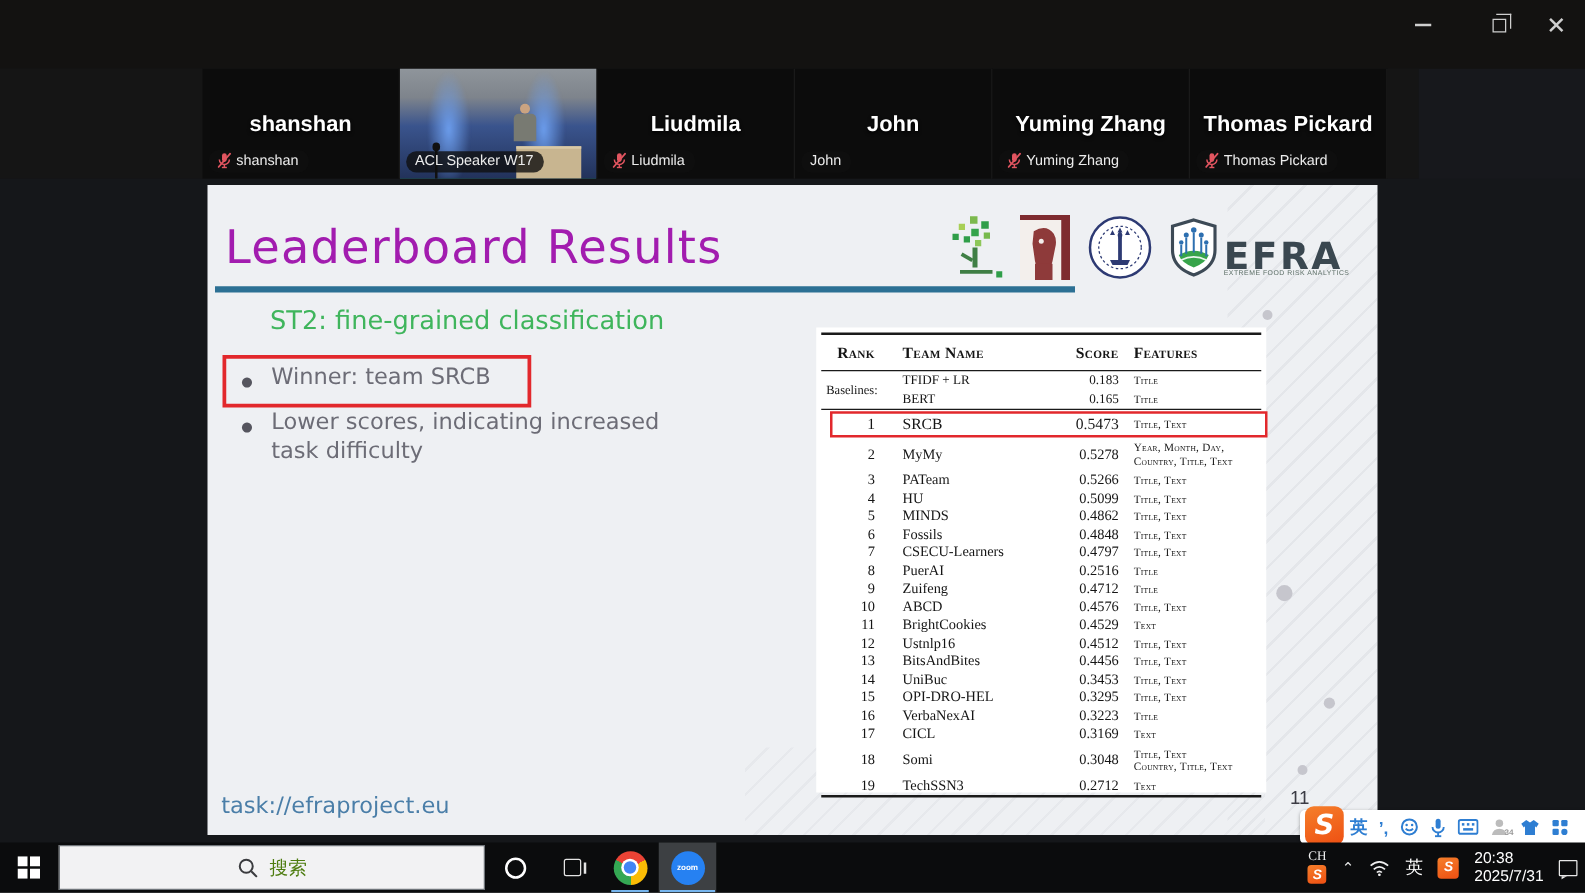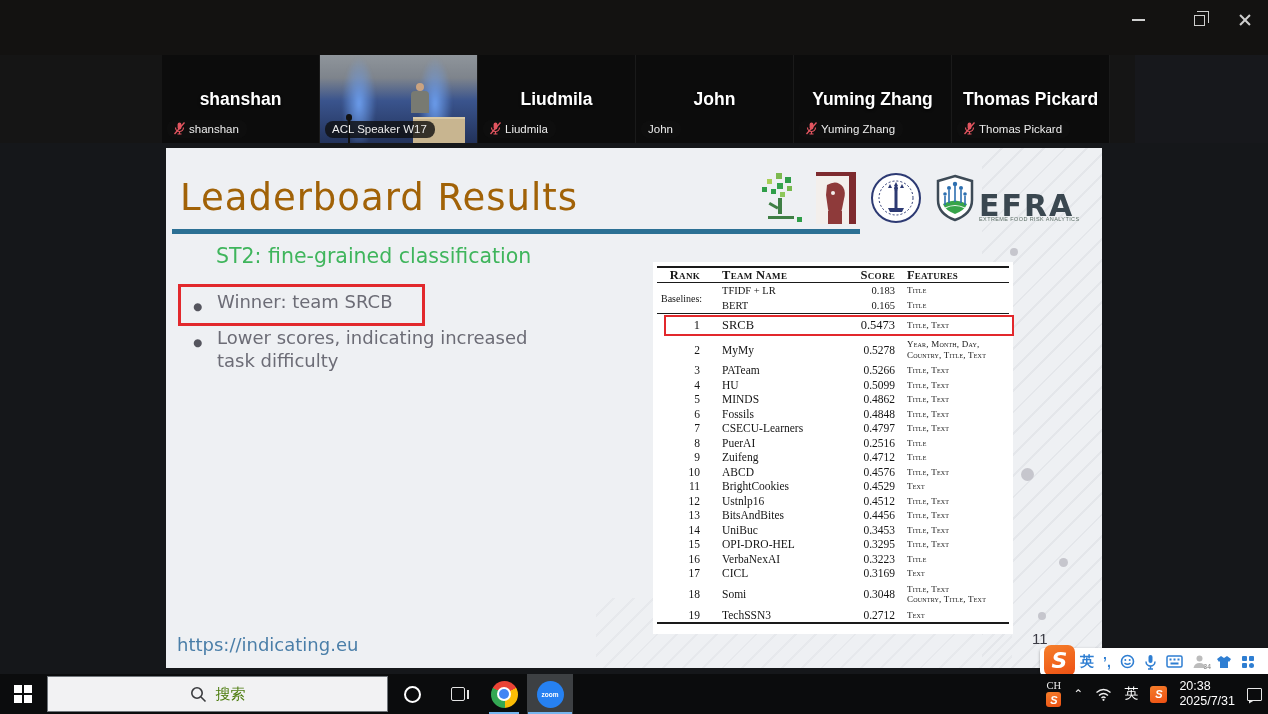--- a/index.html
+++ b/index.html
@@ -42,21 +42,21 @@
   
   .stage { position:absolute; left:0; top:143px; width:1268px; height:531px; background:#15171a; }
   .slide { position:absolute; left:166px; top:5px; width:936px; height:520px; background:#eef0f3; overflow:hidden; }
   .circuit { position:absolute; right:0; top:0; bottom:0; width:120px;
              background:repeating-linear-gradient(135deg, transparent 0 13px, rgba(110,115,130,.08) 13px 15px); }
   .circuit2 { position:absolute; left:430px; right:90px; bottom:0; height:70px;
               background:repeating-linear-gradient(135deg, transparent 0 12px, rgba(110,115,130,.06) 12px 14px); }
   .pdot { position:absolute; border-radius:50%; background:#c6c6cd; }
 
   .slide-title { position:absolute; left:14px; top:28px; font-family:"DejaVu Sans",sans-serif;
-                 font-size:37px; color:#a16207; letter-spacing:1px; }
+                 font-size:37px; color:#a21caf; letter-spacing:1px; }
   .title-rule { position:absolute; left:6px; top:81px; width:688px; height:4.5px; background:#2c7094; }
   .logos { position:absolute; left:592px; top:22px; height:56px; display:flex; align-items:center; gap:13px; }
   .efra-wordmark { display:flex; align-items:flex-end; gap:4px; }
   .efra-text { font-family:"DejaVu Sans",sans-serif; font-size:30px; font-weight:bold; color:#3a4750; letter-spacing:2px; line-height:28px; }
   .efra-sub { font-size:5.5px; color:#5c6e66; letter-spacing:.4px; margin-top:-4px; }
 
   .subheading { position:absolute; left:50px; top:96px; font-family:"DejaVu Sans",sans-serif;
                 font-size:20.5px; color:#3fb55c; }
   .bullets { position:absolute; left:24px; top:142px; width:372px; list-style:none; }
   .bullet { position:relative; padding-left:27px; color:#6c6c76; font-family:"DejaVu Sans",sans-serif;
@@ -64,21 +64,21 @@
   .bullet::before { content:"●"; position:absolute; left:3px; top:5px; font-size:10.5px; color:#55555e; }
   .bullet.boxed::after { content:""; position:absolute; left:-12px; top:-6px; width:241px; height:36px;
                          border:3px solid #e2282c; }
   .slide-link { position:absolute; left:11px; bottom:13px; font-family:"DejaVu Sans",sans-serif;
                 font-size:18px; color:#4a7ea8; }
   .page-num { position:absolute; left:866px; top:482px; font-size:15px; color:#3b3b44; }
 
   
   .table-box { position:absolute; left:487px; top:114px; width:360px; height:372px; background:#fff;
                font-family:"Liberation Serif","DejaVu Serif",serif; color:#151515; }
-  .thead { margin:4px 4px 0; height:17px; border-top:2px solid #1a1a1a; border-bottom:1px solid #1a1a1a;
+  .thead { margin:4px 4px 0; height:31px; border-top:2px solid #1a1a1a; border-bottom:1px solid #1a1a1a;
            display:flex; align-items:center; font-variant:small-caps; font-weight:bold; font-size:12.5px; letter-spacing:.3px; }
   .tbody { margin:0 4px; border-bottom:2px solid #1a1a1a; }
   .baselines { border-bottom:1px solid #1a1a1a; padding:0; }
   .trow { display:flex; align-items:center; height:14.5px; font-size:11.5px; }
   .baselines .trow { height:15px; font-size:10.5px; }
   .trow.tall { height:27px; }
   .trow.hl { height:22px; position:relative; font-size:12.5px; }
   .hlbox { position:absolute; left:7px; right:-5px; top:1px; bottom:0; border:2.5px solid #e2282c; pointer-events:none; }
   .c-rank { width:55px; text-align:right; padding-right:12px; }
   .c-rank.baseline-label { font-size:10px; text-align:left; padding-left:4px; padding-right:0;
@@ -520,21 +520,21 @@
     <span class="c-team">TechSSN3</span>
     <span class="c-score">0.2712</span>
     <span class="c-feat">
                   <div>Text</div>
                 </span>
   </div>
 </div>
         </div>
       </div>
 
-      <div class="slide-link">https://indicating.eu</div>
+      <div class="slide-link">task://efraproject.eu</div>
       <div class="page-num">11</div>
     </div>
 
     <div class="annotate">
       
     </div>
   </div>
 
   <div class="sogou">
     <div class="sogou-logo">S</div>

